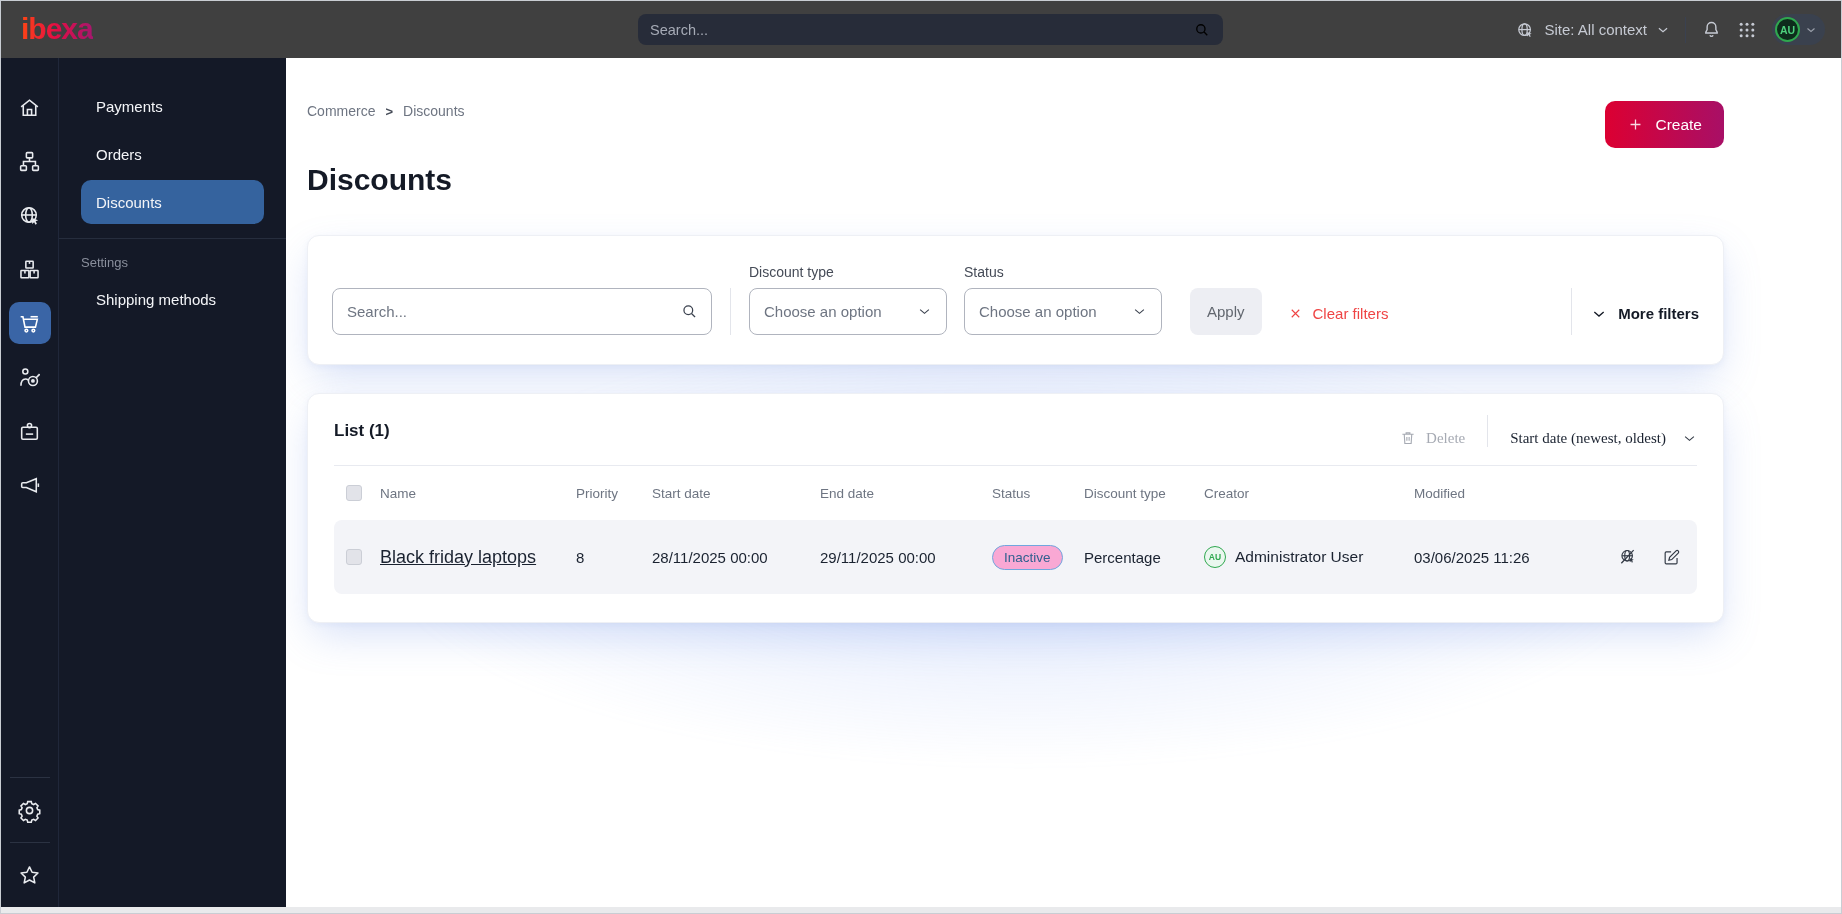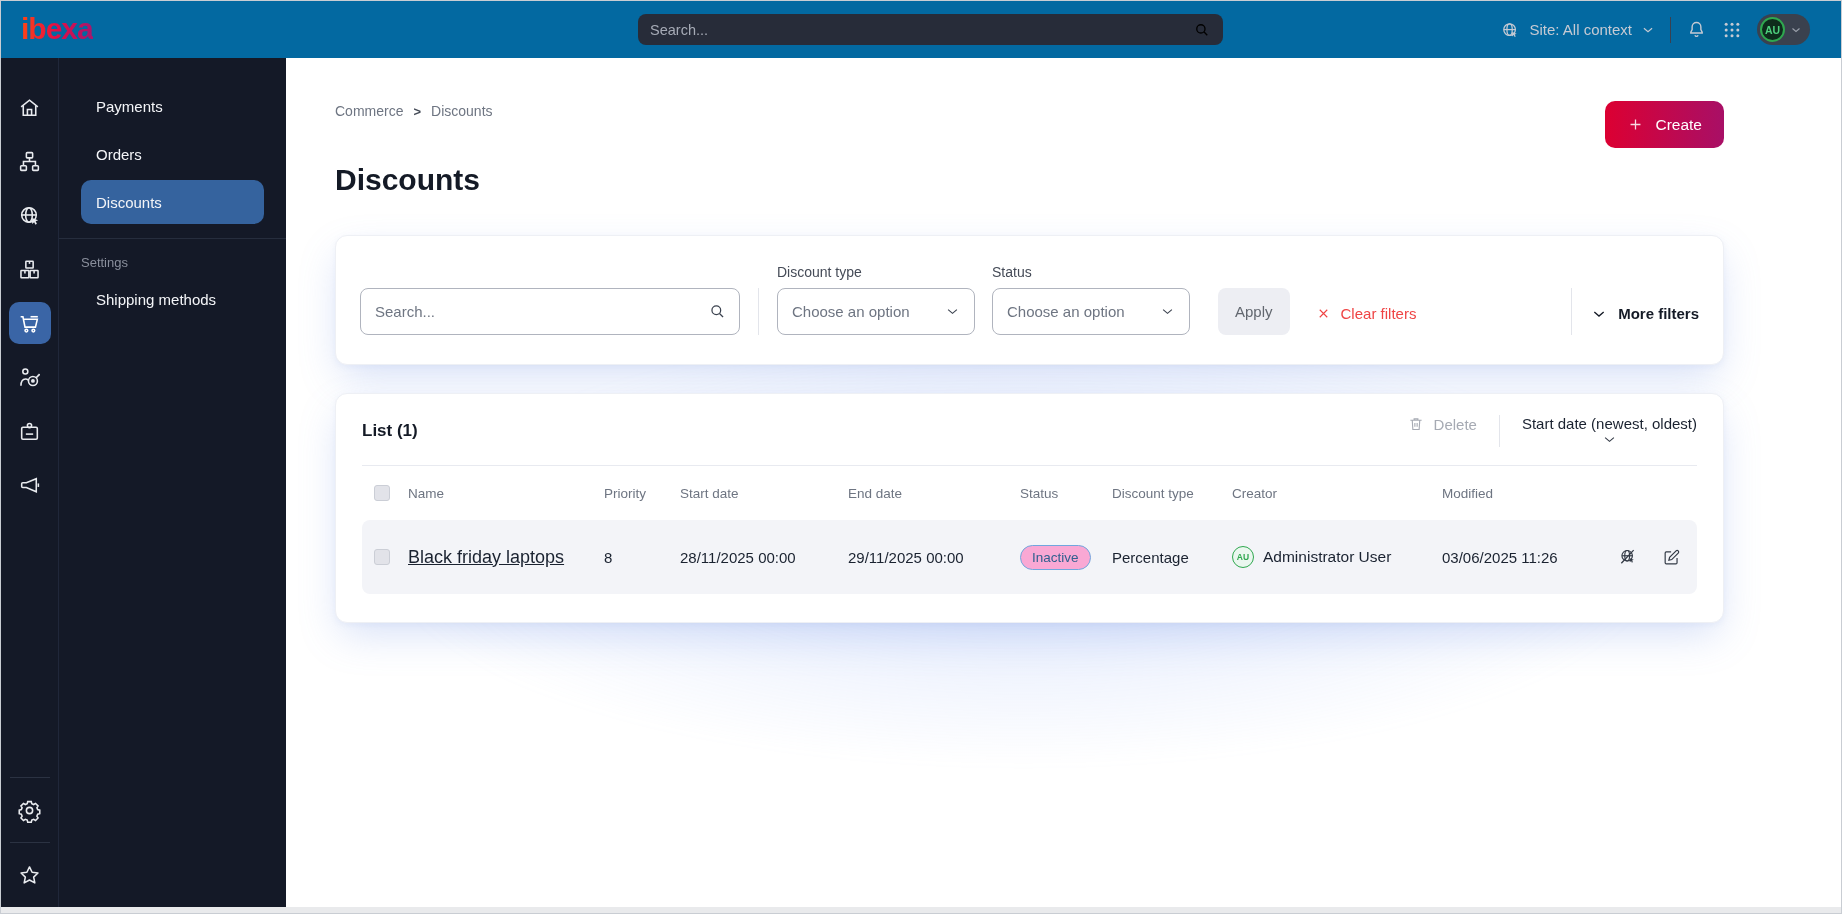--- a/index.html
+++ b/index.html
@@ -1,29 +1,29 @@
 <!DOCTYPE html>
 <html><head>
 <meta charset="utf-8">
 <style>
   * { box-sizing: border-box; margin: 0; padding: 0; }
   html,body { width:1842px; height:914px; }
   body { font-family:"Liberation Sans","DejaVu Sans",sans-serif; background:#fff; }
   .window { width:1842px; height:914px; border:1px solid #c9cdd3; display:flex; flex-direction:column; overflow:hidden; background:#fff; position:relative; }
 
   
-  .topbar { flex:0 0 57px; background:#0369a1; position:relative; display:flex; align-items:center; }
+  .topbar { flex:0 0 57px; background:#404040; position:relative; display:flex; align-items:center; }
   .logo { position:absolute; left:20px; top:11px; font-size:30px; font-weight:bold; letter-spacing:-1px;
           background:linear-gradient(95deg,#FF4713 0%,#E40D44 48%,#A4176F 100%);
           -webkit-background-clip:text; background-clip:text; color:transparent; }
   .top-search { position:absolute; left:637px; top:13px; width:585px; height:31px; background:#272C39;
                 border-radius:8px; display:flex; align-items:center; padding:0 12px; }
   .top-search input { flex:1; background:transparent; border:none; outline:none; color:#C3C7CF; font-size:14.5px; }
   .top-search input::placeholder { color:#A6ABB6; }
-  .top-right { position:absolute; right:31px; top:0; height:57px; display:flex; align-items:center; gap:15px; color:#C6CAD3; }
+  .top-right { position:absolute; right:16px; top:0; height:57px; display:flex; align-items:center; gap:15px; color:#C6CAD3; }
   .site-group { display:flex; align-items:center; gap:9px; font-size:15px; color:#C6CAD3; cursor:pointer; }
   .v-div { width:1px; height:26px; background:#3A4150; }
   .icon-btn { display:flex; align-items:center; justify-content:center; cursor:pointer; }
   .avatar-pill { display:flex; align-items:center; gap:5px; background:#3A414E; border-radius:16px; padding:3px 8px 3px 3px; cursor:pointer; }
   .avatar { width:25px; height:25px; border-radius:50%; border:2px solid #2FA84F; background:#0E2C1C; color:#4ED07D;
             font-size:10.5px; font-weight:bold; display:flex; align-items:center; justify-content:center; }
 
   
   .app { flex:1; display:flex; min-height:0; }
 
@@ -36,21 +36,21 @@
   .icon-slot.small { height:48px; }
 
   .menupanel { flex:0 0 228px; background:#141927; border-left:1px solid #20273A; padding-top:26px; display:flex; flex-direction:column; }
   .menu-item { margin:0 22px 4px; padding:0 15px; height:44px; border-radius:10px; display:flex; align-items:center;
                color:#F4F5F8; font-size:15px; cursor:pointer; }
   .menu-item.active { background:#35639E; }
   .menu-divider { height:1px; background:#262D3D; margin:10px 0 14px; }
   .menu-section-label { padding:0 22px; height:18px; color:#8A8F9C; font-size:13px; margin-bottom:6px; display:flex; align-items:center; }
 
   
-  .content { flex:1; position:relative; background:#fff; padding:0 117px 0 49px; overflow:hidden; }
+  .content { flex:1; position:relative; background:#fff; padding:0 117px 0 21px; overflow:hidden; }
   .content::before { content:""; position:absolute; left:10px; right:90px; top:190px; height:520px; pointer-events:none;
                      background:radial-gradient(62% 58% at 50% 58%, rgba(142,172,245,0.30), rgba(255,255,255,0) 72%); filter:blur(6px); }
 
   .page-head { position:relative; margin-top:43px; height:47px; z-index:1; }
   .breadcrumb { display:flex; align-items:center; gap:10px; font-size:14px; color:#6E7582; padding-top:2px; }
   .breadcrumb .sep { color:#454B57; font-weight:bold; font-size:13px; }
   .breadcrumb .crumb { cursor:pointer; }
   .create-btn { position:absolute; right:0; top:0; height:47px; padding:0 22px; border:none; border-radius:10px;
                 background:linear-gradient(90deg,#DC0032,#A80F66); color:#fff; font-size:15.5px;
                 display:flex; align-items:center; gap:11px; cursor:pointer; font-family:inherit; }
@@ -78,24 +78,24 @@
                color:#62676F; font-size:15px; cursor:pointer; font-family:inherit; }
   .clear-btn { margin-left:26px; margin-bottom:13px; display:flex; align-items:center; gap:10px; color:#ef4444; font-size:15px; cursor:pointer; }
   .f-spacer { flex:1; }
   .more-div { width:1px; height:47px; background:#E3E5EB; margin-right:19px; }
   .more-btn { display:flex; align-items:center; gap:11px; font-weight:700; color:#141A26; font-size:15px; margin-bottom:13px; cursor:pointer; }
 
   
   .list-card { margin-top:28px; padding:18px 26px 28px; }
   .list-head { display:flex; align-items:center; height:38px; }
   .list-title { font-size:17px; font-weight:700; color:#141A26; }
-  .list-head-right { margin-left:auto; display:flex; align-items:flex-start; }
+  .list-head-right { margin-left:auto; display:flex; align-items:flex-end;font-family:Liberation Serif, serif; }
   .del-btn { display:flex; align-items:center; gap:9px; color:#A6AAB3; font-size:15px; cursor:pointer; }
   .lh-div { width:1px; height:32px; background:#E3E5EB; margin:0 22px; }
-  .sort-btn { display:flex; align-items:center; gap:0; color:#1A2230; font-size:15px; cursor:pointer;flex-direction:column; }
+  .sort-btn { display:flex; align-items:center; gap:16px; color:#1A2230; font-size:15px; cursor:pointer; }
   .sort-btn .chev { color:#333A46; }
   .list-sep { height:1px; background:#E8EAF0; margin-top:15px; }
 
   .tgrid { display:grid; grid-template-columns:46px 196px 76px 168px 172px 92px 120px 210px 1fr 96px; align-items:center; }
   .thead { height:54px; color:#6E7582; font-size:13.5px; }
   .trow { height:74px; background:#F3F4F8; border-radius:8px; font-size:15px; color:#1A2230; }
   .cb { width:16px; height:16px; border-radius:3px; background:#E2E3E9; border:1px solid #CBCED6; margin-left:12px; cursor:pointer; display:inline-block; }
   .name-link { text-decoration:underline; color:#1A2230; cursor:pointer; font-size:18px; }
   .badge { display:inline-flex; align-items:center; padding:4px 11px; border:1px solid #71A6DE; color:#31608F;
            border-radius:999px; font-size:13.5px; background:#f9a8d4; }

